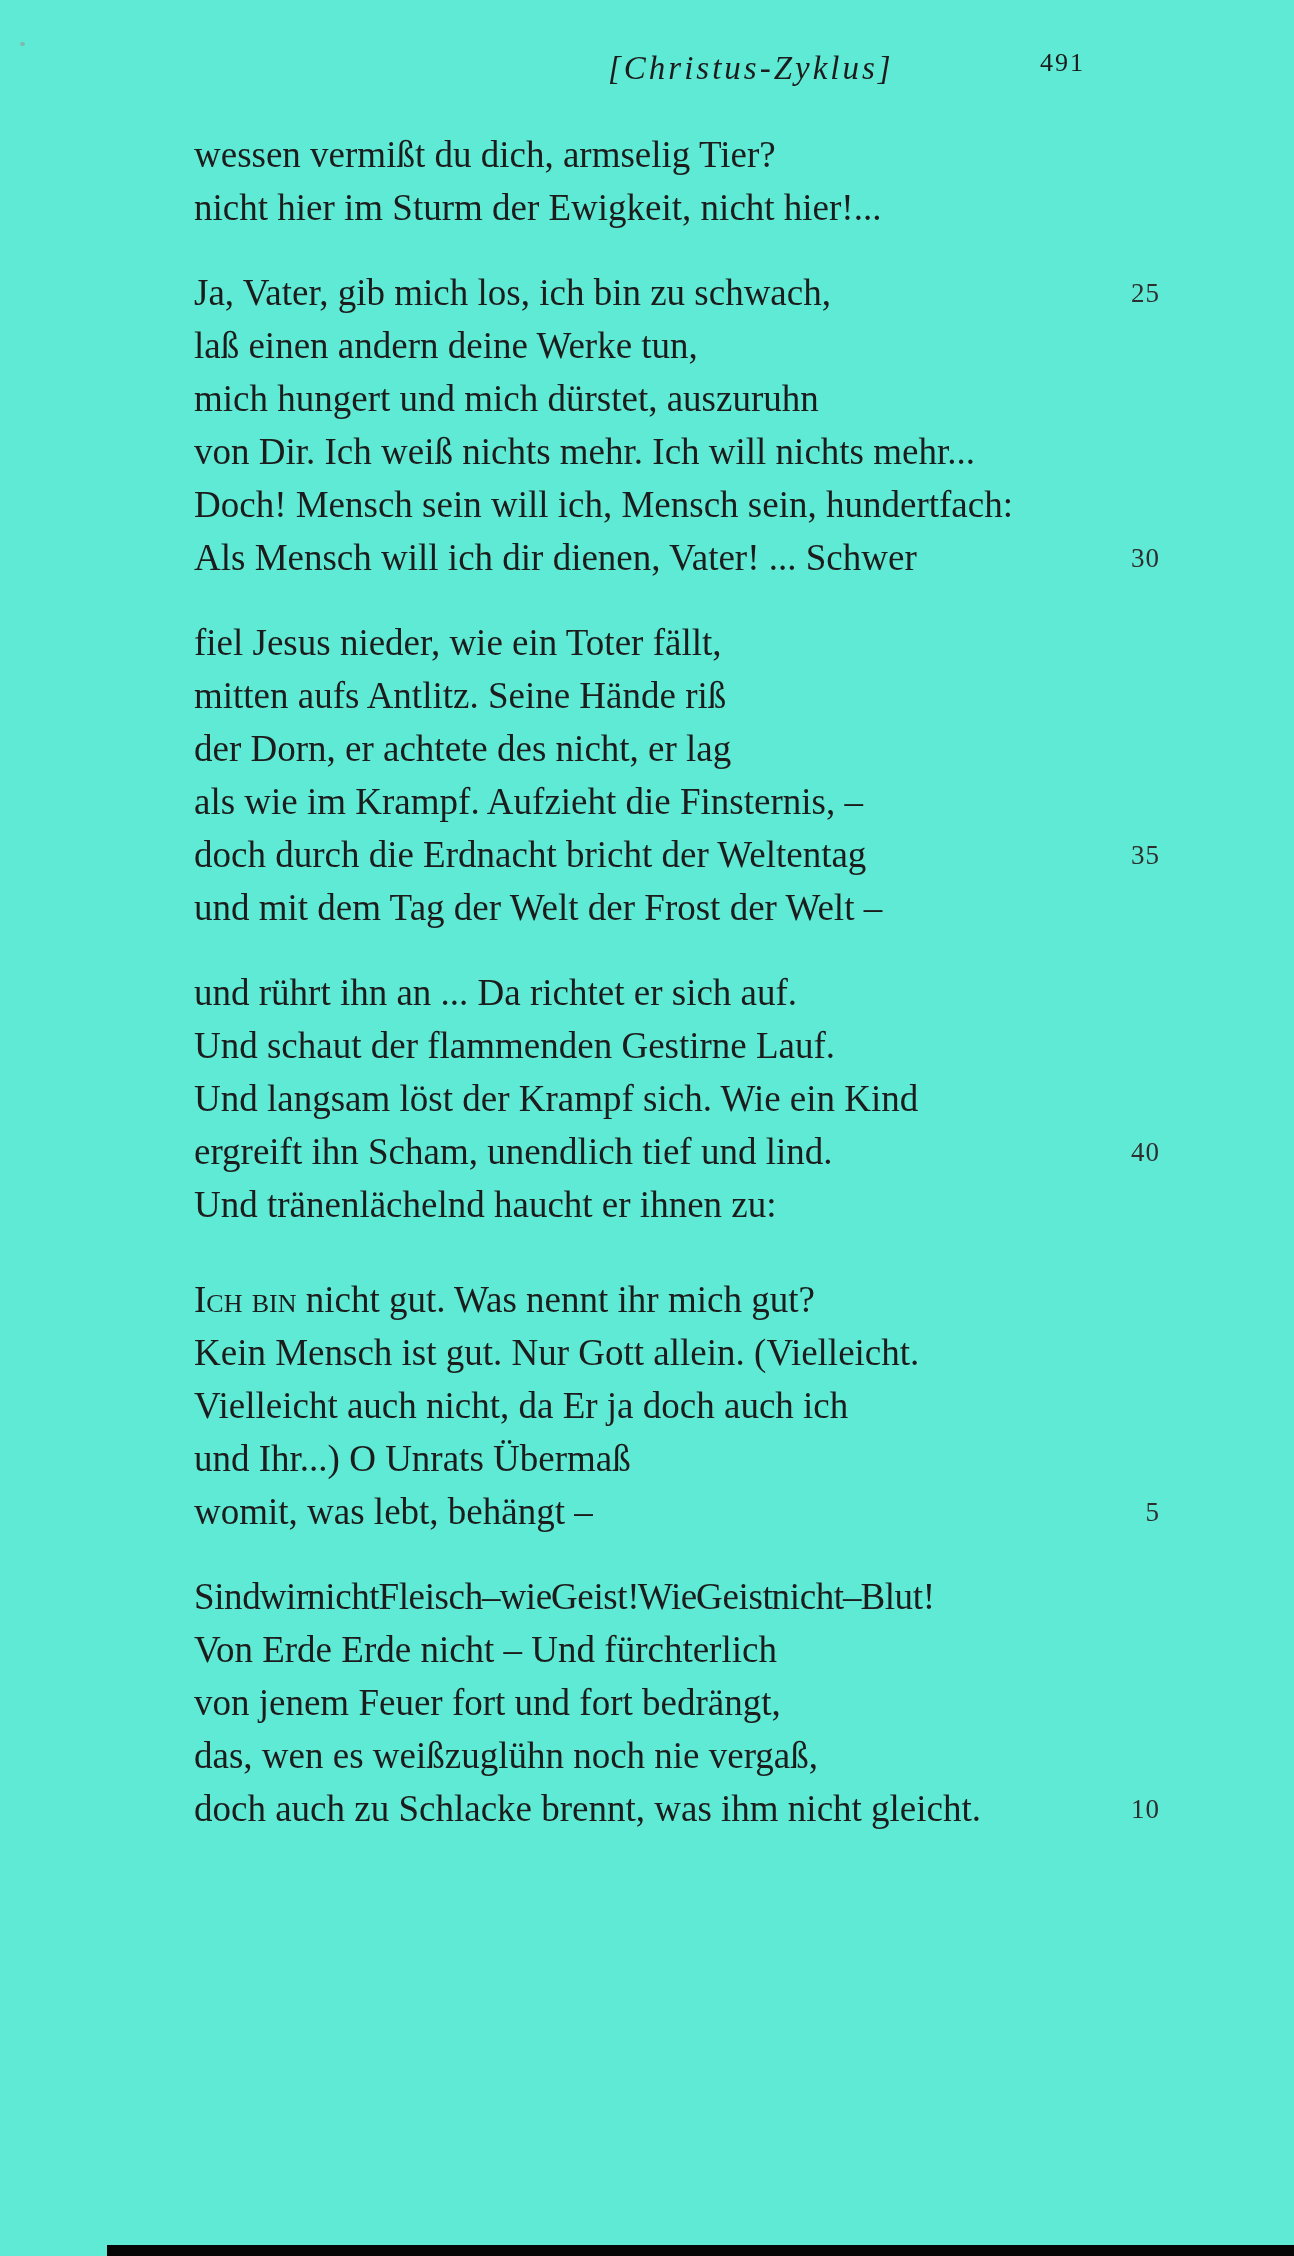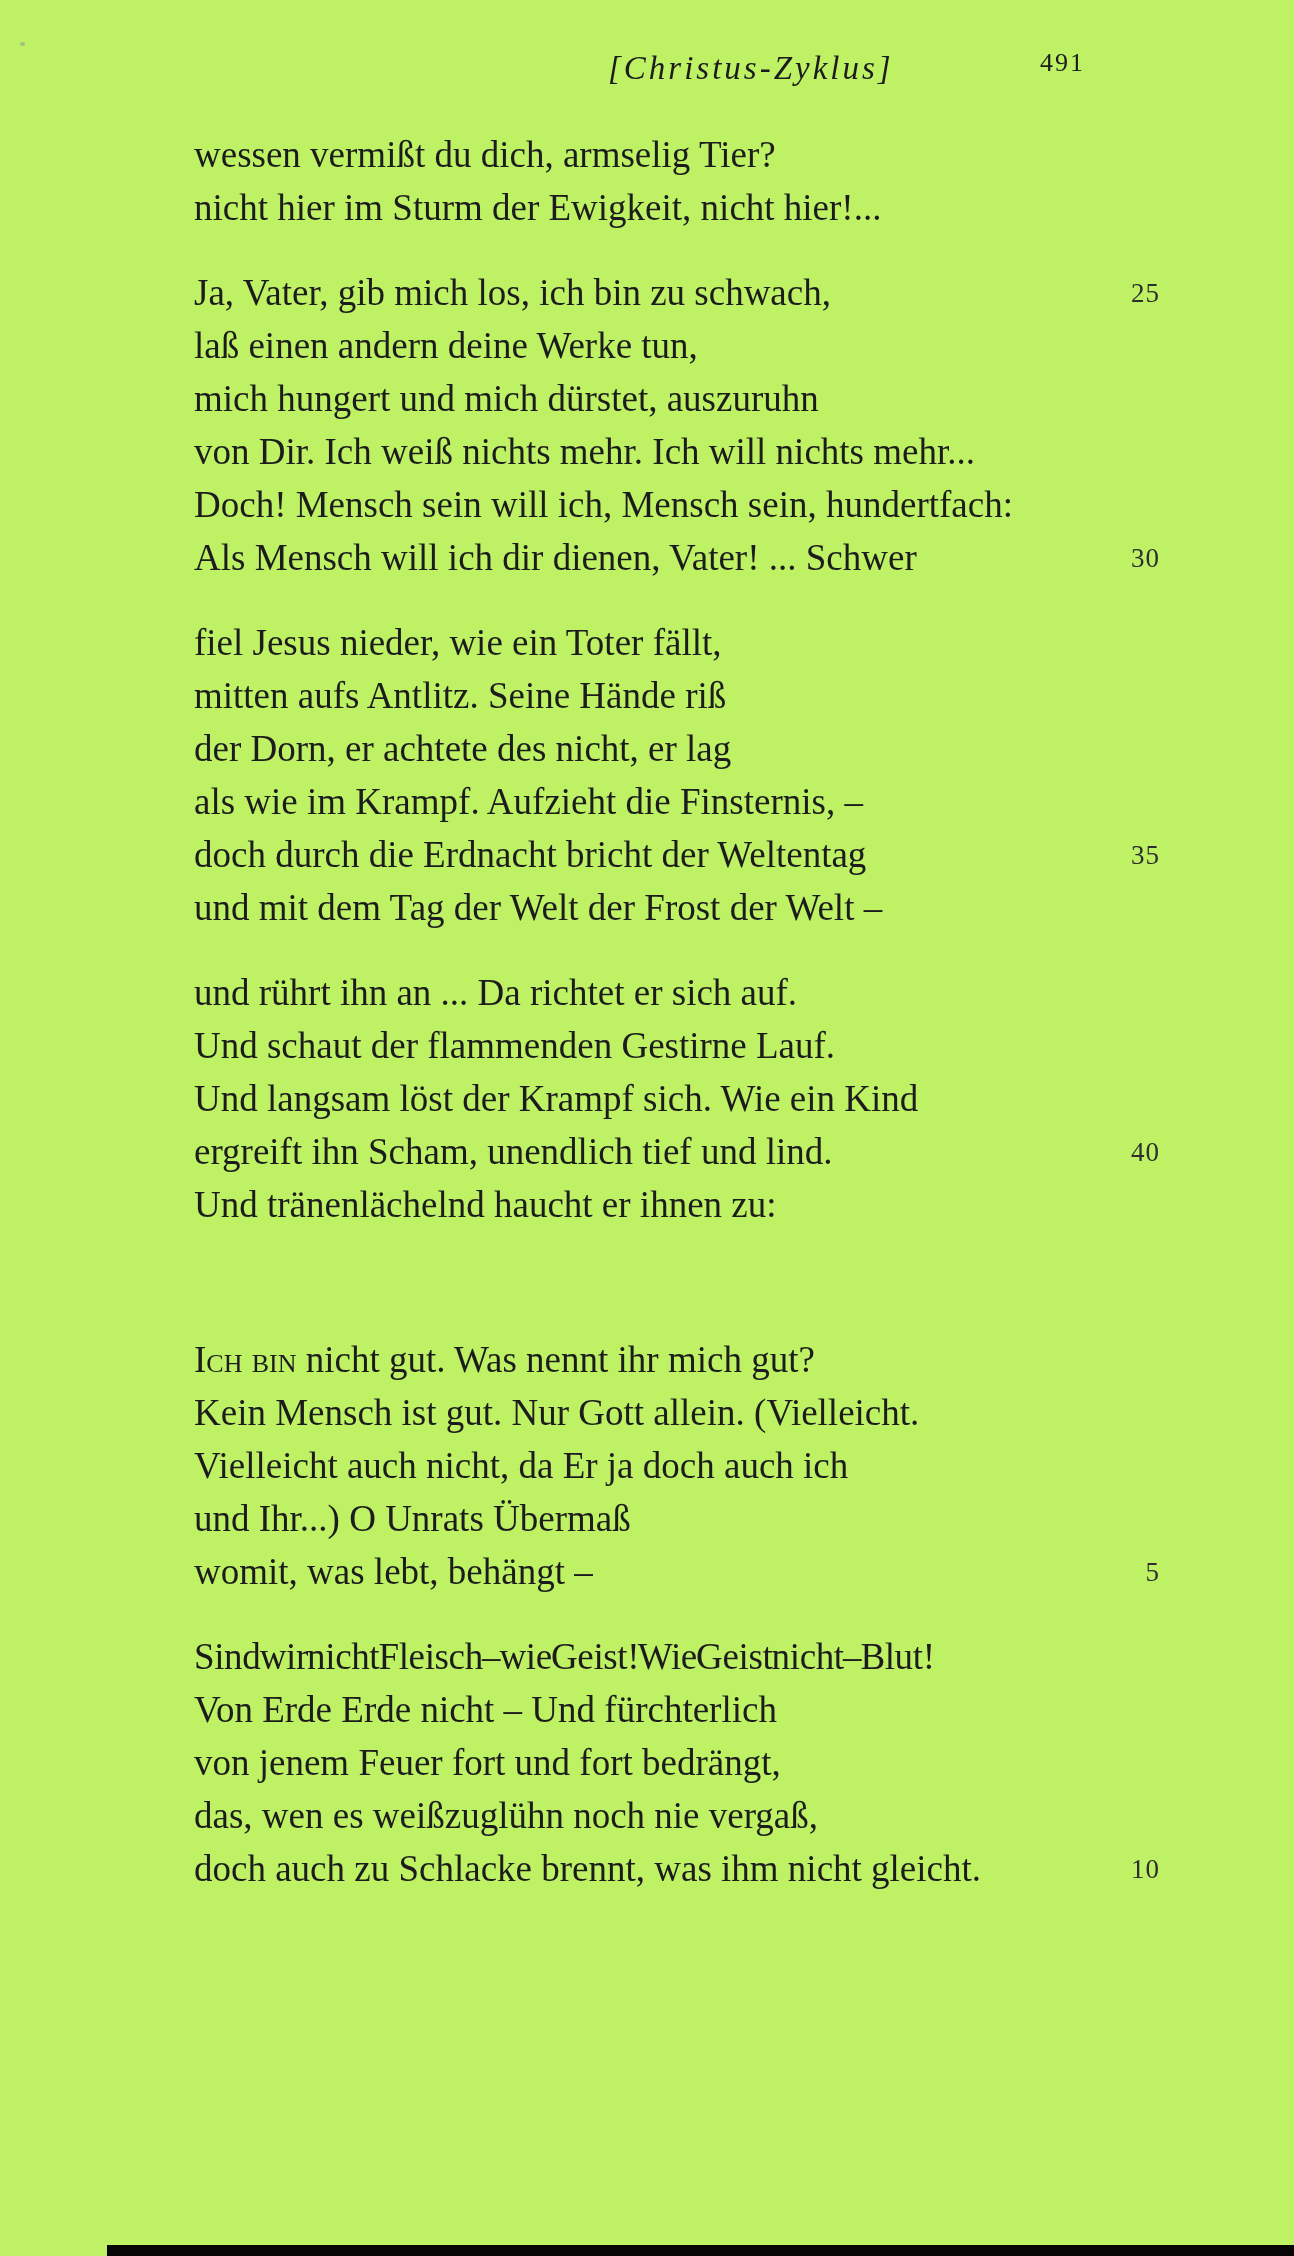--- a/index.html
+++ b/index.html
@@ -4,21 +4,21 @@
 <style>
   html, body {
     margin: 0;
     padding: 0;
     background: #ffffff;
   }
   .page {
     position: relative;
     width: 1294px;
     height: 2256px;
-    background: #bef264;
+    background: #5eead4;
     font-family: "Liberation Serif", serif;
     color: #1c1c1c;
     overflow: hidden;
   }
   .running-header {
     position: absolute;
     top: 48px;
     left: 0;
     width: 1294px;
     height: 50px;
@@ -41,21 +41,21 @@
   }
   .poem-body {
     position: absolute;
     left: 194px;
     top: 128px;
     width: 1010px;
     font-size: 37px;
     line-height: 53px;
   }
   .poem { }
-  .poem-gap { margin-top: 102px; }
+  .poem-gap { margin-top: 42px; }
   .stanza + .stanza { margin-top: 32px; }
   .line {
     position: relative;
     white-space: nowrap;
   }
   .line-text { display: inline; }
   .tight .line-text {
     word-spacing: -0.26em;
     letter-spacing: -0.01em;
   }

